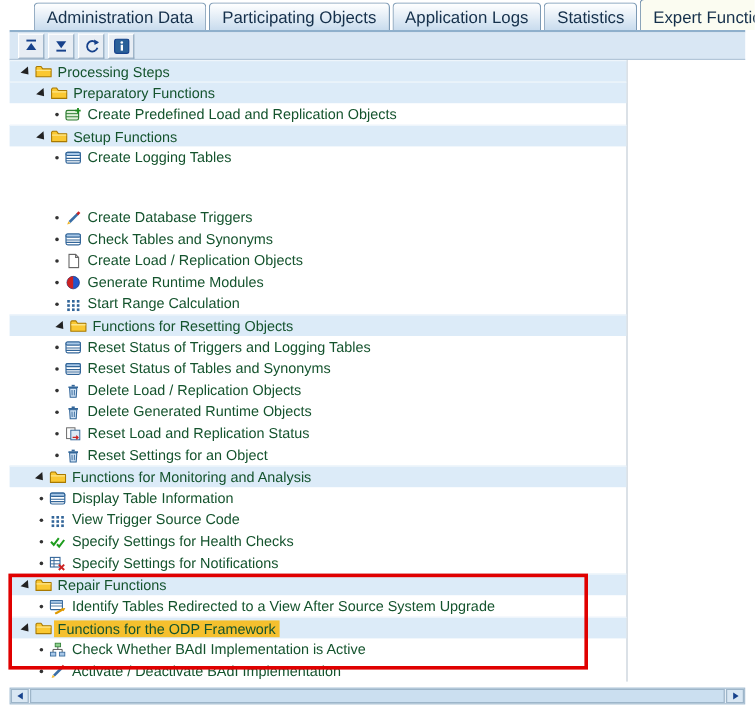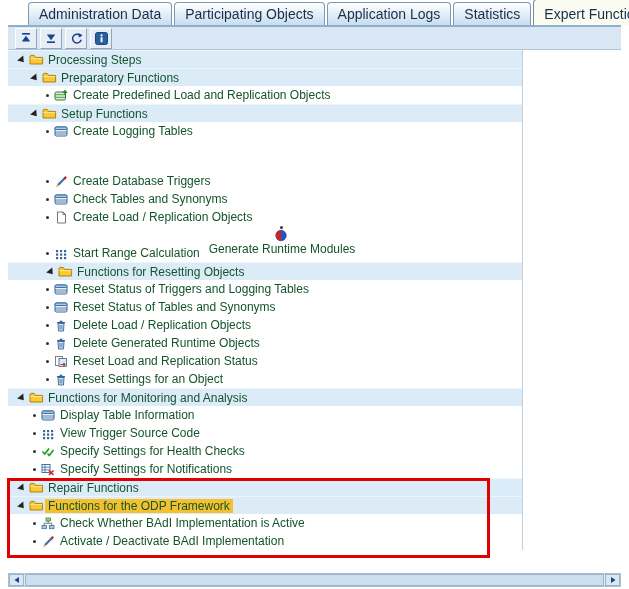--- a/index.html
+++ b/index.html
@@ -181,21 +181,21 @@
       <div class="trow item" style="padding-left: 34px;">
         <span class="bullet"></span>
         <span class="ticon">
           <svg width="14" height="13" viewBox="0 0 14 13">
             <path d="M3.5 1 H9 L11.5 3.5 V12 H3.5 Z" fill="#fff" stroke="#666" stroke-width="0.9"></path>
             <path d="M9 1 V3.5 H11.5" fill="none" stroke="#666" stroke-width="0.9"></path>
           </svg>
         </span>
         <span class="tlabel">Create Load / Replication Objects</span>
       </div>
-      <div class="trow item" style="padding-left: 34px; flex-direction: column;">
+      <div class="trow item" style="padding-left: 34px;">
         <span class="bullet"></span>
         <span class="ticon">
           <svg width="14" height="13" viewBox="0 0 14 13">
             <circle cx="7" cy="6.5" r="5.2" fill="#2255cc" stroke="#113377" stroke-width="0.6"></circle>
             <path d="M7 1.3 A5.2 5.2 0 0 0 7 11.7 Z" fill="#cc2222"></path>
           </svg>
         </span>
         <span class="tlabel">Generate Runtime Modules</span>
       </div>
       <div class="trow item" style="padding-left: 34px;">
@@ -298,21 +298,21 @@
           <svg width="14" height="13" viewBox="0 0 14 13">
             <path d="M4 4.5 H10 L9.5 12 H4.5 Z" fill="#cfe2f5" stroke="#336699" stroke-width="0.9"></path>
             <line x1="3" y1="3.7" x2="11" y2="3.7" stroke="#336699" stroke-width="1.4"></line>
             <rect x="5.7" y="1.7" width="2.6" height="1.4" fill="#336699"></rect>
             <line x1="6" y1="6" x2="6.1" y2="10.5" stroke="#336699" stroke-width="0.8"></line>
             <line x1="8" y1="6" x2="7.9" y2="10.5" stroke="#336699" stroke-width="0.8"></line>
           </svg>
         </span>
         <span class="tlabel">Reset Settings for an Object</span>
       </div>
-      <div class="trow folder" style="padding-left: 8px;">
+      <div class="trow folder" style="padding-left: 20px;">
         <span class="expander">
           <svg width="11" height="11" viewBox="0 0 11 11">
             <polygon points="1.5,3.5 9.5,3.5 5.5,9" fill="#222" transform="rotate(-40 5.5 5.5)"></polygon>
           </svg>
         </span>
         <span class="ticon">
           <svg width="15" height="13" viewBox="0 0 15 13">
             <path d="M1 3.2 L1 11 L13.6 11 L13.6 4.4 L6.6 4.4 L5.2 2.4 L1.8 2.4 Z" fill="#fac832" stroke="#a87900" stroke-width="0.9" stroke-linejoin="round"></path>
             <path d="M1.4 5.6 L13.2 5.6" stroke="#fde58a" stroke-width="1.1"></path>
           </svg>
@@ -380,20 +380,33 @@
           </svg>
         </span>
         <span class="ticon">
           <svg width="15" height="13" viewBox="0 0 15 13">
             <path d="M1 3.2 L1 11 L13.6 11 L13.6 4.4 L6.6 4.4 L5.2 2.4 L1.8 2.4 Z" fill="#fac832" stroke="#a87900" stroke-width="0.9" stroke-linejoin="round"></path>
             <path d="M1.4 5.6 L13.2 5.6" stroke="#fde58a" stroke-width="1.1"></path>
           </svg>
         </span>
         <span class="tlabel">Repair Functions</span>
       </div>
+      <div class="trow item" style="padding-left: 21px;">
+        <span class="bullet"></span>
+        <span class="ticon">
+          <svg width="14" height="13" viewBox="0 0 14 13">
+            <rect x="1" y="1.5" width="10" height="7.5" rx="1" fill="#fff" stroke="#336699" stroke-width="0.9"></rect>
+            <rect x="1" y="1.5" width="10" height="2.2" fill="#a8c8e8" stroke="#336699" stroke-width="0.7"></rect>
+            <line x1="1" y1="6" x2="11" y2="6" stroke="#336699" stroke-width="0.7"></line>
+            <path d="M5 12.5 L11.5 8.8" stroke="#e09a00" stroke-width="1.8"></path>
+            <polygon points="13.5,7.6 9.8,8 12,10.4" fill="#e09a00"></polygon>
+          </svg>
+        </span>
+        <span class="tlabel">Identify Tables Redirected to a View After Source System Upgrade</span>
+      </div>
       <div class="trow folder" style="padding-left: 8px;">
         <span class="expander">
           <svg width="11" height="11" viewBox="0 0 11 11">
             <polygon points="1.5,3.5 9.5,3.5 5.5,9" fill="#222" transform="rotate(-40 5.5 5.5)"></polygon>
           </svg>
         </span>
         <span class="ticon">
           <svg width="15" height="13" viewBox="0 0 15 13">
             <path d="M1 3.2 L1 11 L13.6 11 L13.6 4.4 L6.6 4.4 L5.2 2.4 L1.8 2.4 Z" fill="#fac832" stroke="#a87900" stroke-width="0.9" stroke-linejoin="round"></path>
             <path d="M1.4 5.6 L13.2 5.6" stroke="#fde58a" stroke-width="1.1"></path>

